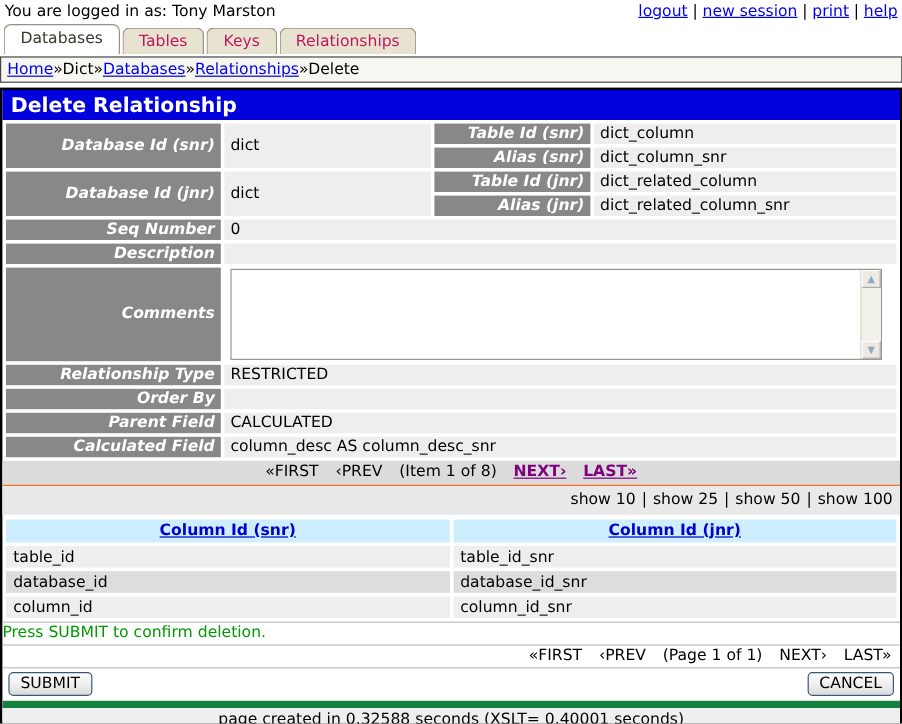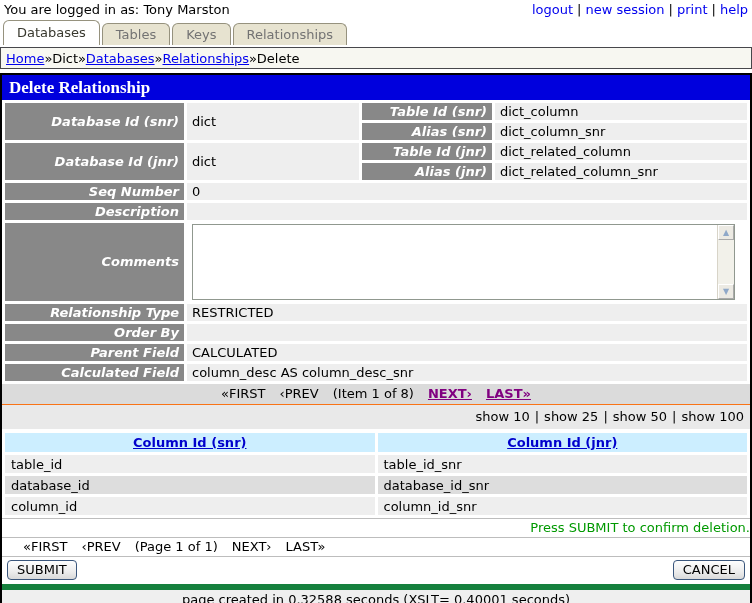--- a/index.html
+++ b/index.html
@@ -5,42 +5,42 @@
   * { box-sizing: border-box; }
   html,body { margin:0; padding:0; }
   body {
     width:752px; height:603px; overflow:hidden;
     background:#fff; color:#000;
     font-family:"DejaVu Sans","Liberation Sans",sans-serif;
     font-size:13px;
   }
   
   .topbar { height:19px; padding:2px 4px 0 4px; display:flex; justify-content:space-between; align-items:flex-start; }
-  .toplinks a { color:var(--link-blue,#0000EE); cursor:pointer; }
+  .toplinks a { color:var(--link-blue,#0000EE); text-decoration:underline; cursor:pointer; }
   .toplinks .sep { color:#000; margin:0 4px; }
   
   .tabs { height:26px; padding-left:3px; display:flex; align-items:flex-end; gap:2px; }
   .tab {
     border:1px solid #96927e; border-bottom:none;
     border-radius:6px 6px 0 0;
     padding:3px 13px 3px; background:var(--tab-bg,#e7e3d0);
-    color:#737373; cursor:pointer; white-space:nowrap;
+    color:#be185d; cursor:pointer; white-space:nowrap;
   }
   .tab.active { background:#fff; color:#39392f; padding-top:4px; padding-bottom:5px; }
   
   .breadcrumb {
     margin-top:2px; border:1px solid #47474b; background:#f7f7f1;
     padding:3px 5px; height:22px; white-space:nowrap;
   }
   .breadcrumb a { color:var(--link-blue,#0000EE); text-decoration:underline; cursor:pointer; }
   
   .mainbox { margin-top:4px; border:2px solid #000; height:531px; background:#fff; display:flex; flex-direction:column; }
   .titlebar {
     background:var(--title-bar-bg,#0000DD); color:#fff;
-    font-weight:bold; font-size:17px; padding:3px 7px 4px; height:25px;font-family:Liberation Serif, serif;
+    font-weight:bold; font-size:17px; padding:3px 7px 4px; height:25px;
   }
   
   table.form { border-collapse:separate; border-spacing:3px; width:100%; }
   table.form td { height:17px; padding:0 5px; line-height:16px; vertical-align:middle; }
   td.lbl {
     background:var(--label-bg,#888888); color:#fff;
     font-weight:bold; font-style:italic; text-align:right; white-space:nowrap;
   }
   td.val { background:#EEEEEE; }
   td.valwhite { background:#fff; padding:0; }
@@ -71,24 +71,24 @@
   table.cols th {
     background:var(--header-blue,#CCEEFF); height:19px; font-size:13px;
     text-align:center; font-weight:bold; padding:0 4px;
   }
   table.cols th a { color:#0000CC; text-decoration:underline; cursor:pointer; }
   table.cols td { height:18px; padding:0 6px; }
   tr.odd td  { background:#EEEEEE; }
   tr.even td { background:#DDDDDD; }
   
   .msgrow {
-    border-top:1px solid #bdbdbd; text-align:right; padding:1px 0 2px;
+    border-top:1px solid #bdbdbd; text-align:left; padding:1px 0 2px;
     color:var(--message-green,#009900);
   }
-  .pagebar2 { border-top:1px solid #bdbdbd; text-align:left; padding:1px 14px 2px; white-space:nowrap; }
+  .pagebar2 { border-top:1px solid #bdbdbd; text-align:right; padding:1px 0 2px; white-space:nowrap; }
   .pagebar2 span { margin:0 7px; }
   .btnrow {
     border-top:1px solid #bdbdbd; display:flex; justify-content:space-between;
     padding:3px 5px 4px;
   }
   .btn {
     font-family:"DejaVu Sans","Liberation Sans",sans-serif; font-size:13px;
     border:1px solid #3a567c; border-radius:4px;
     background:linear-gradient(180deg,#fefefe 0%,#ececec 60%,#d9d9d9 100%);
     padding:1px 9px 2px; cursor:pointer; color:#000;

